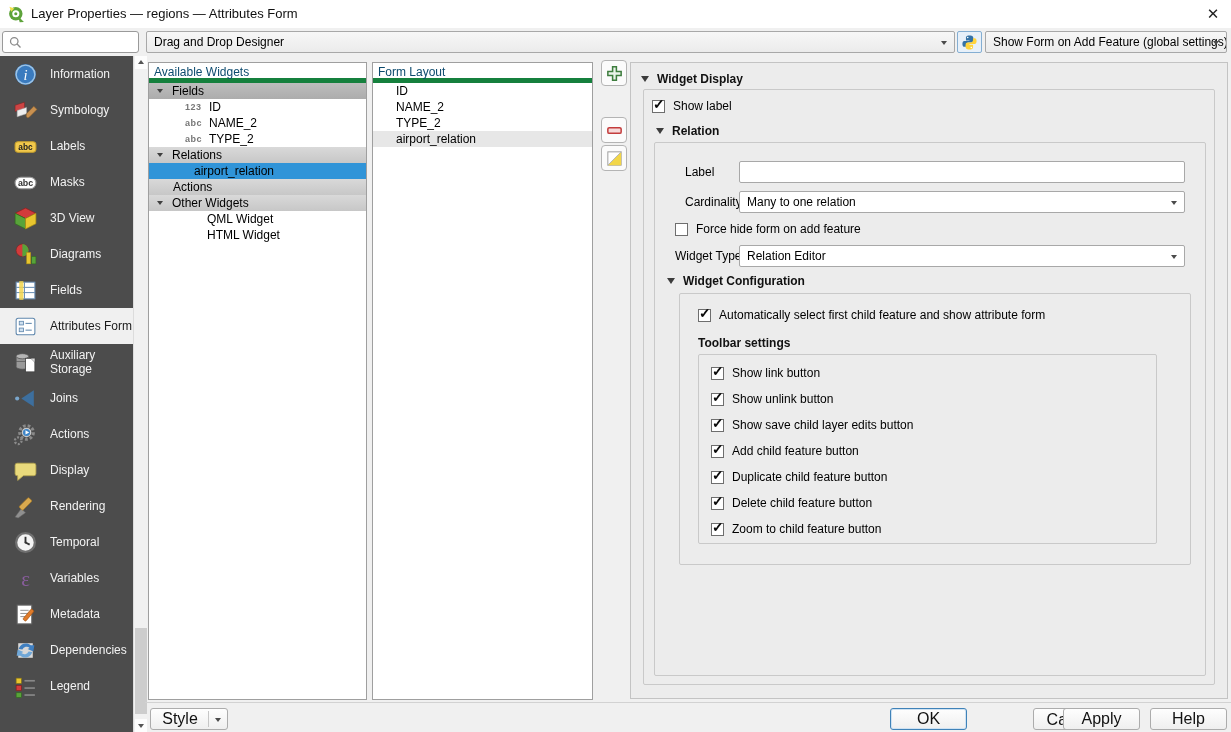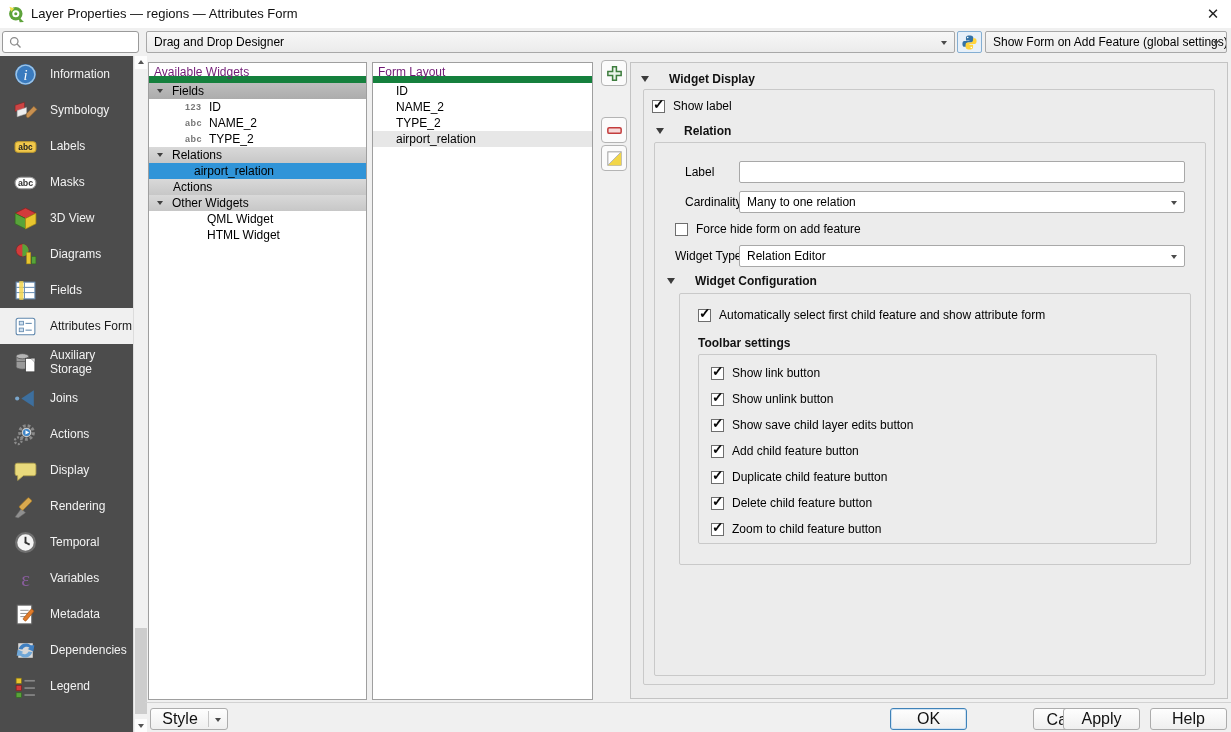--- a/index.html
+++ b/index.html
@@ -34,41 +34,41 @@
   .side-item.selected { background:#f0f0f0; color:#1a1a1a; }
   .side-scroll { position:absolute; left:133px; top:56px; width:14px; height:676px; background:#f1f1f1; border-left:1px solid #dcdcdc; }
   .scroll-btn { position:absolute; left:1px; width:12px; height:13px; background:#fdfdfd; text-align:center; }
   .scroll-btn .tri-up { margin:4px auto 0; width:0; height:0; border-left:3.5px solid transparent; border-right:3.5px solid transparent; border-bottom:4.5px solid #555; }
   .scroll-btn .tri-dn { margin:5px auto 0; width:0; height:0; border-left:3.5px solid transparent; border-right:3.5px solid transparent; border-top:4.5px solid #555; }
   .scroll-thumb { position:absolute; left:1px; top:572px; width:12px; height:86px; background:#cdcdcd; }
   
   .panel { position:absolute; top:62px; height:638px; background:#fff; border:1px solid #9f9f9f; }
   .panel-available { left:148px; width:219px; }
   .panel-formlayout { left:372px; width:221px; }
-  .panel-header { height:20px; line-height:19px; padding-left:5px; border-bottom:7px solid #15803d; background:#fff; color:#701a75; }
+  .panel-header { height:20px; line-height:19px; padding-left:5px; border-bottom:5px solid #15803d; background:#fff; color:#0c4a6e; }
   .tree { position:absolute; left:0; top:20px; right:0; }
   .trow { height:16px; display:flex; align-items:center; font-size:12px; white-space:nowrap; }
   .trow.cat { background:linear-gradient(#d9d9d9,#c7c7c7); }
   .trow.cat-dark { background:linear-gradient(#bdbdbd,#acacac); }
   .trow .texp { width:0; height:0; border-left:3.5px solid transparent; border-right:3.5px solid transparent; border-top:4.5px solid #3f3f3f; margin-left:8px; }
   .trow .cat-label { margin-left:9px; }
   .trow .cat-label.noarrow { margin-left:24px; }
   .trow .ficon { margin-left:36px; width:22px; font-size:9px; font-weight:bold; color:#767676; letter-spacing:0.5px; }
   .trow .flabel { margin-left:2px; }
   .trow.sel-blue { background:#3094d8; color:#000; }
   .trow.sel-blue .rlabel { margin-left:45px; }
   .trow .olabel { margin-left:58px; }
   .flist { position:absolute; left:0; top:20px; right:0; }
   .frow { height:16px; line-height:16px; padding-left:23px; }
   .frow.sel-gray { background:#e7e7e7; }
   
   .mini-btn { position:absolute; left:601px; width:26px; height:26px; background:#fbfbfb; border:1px solid #b4b4b4; border-radius:4px; display:flex; align-items:center; justify-content:center; }
   
   .rightpanel { position:absolute; left:630px; top:62px; width:598px; height:637px; background:#ececec; border:1px solid #c3c3c3; }
-  .sec-header { position:absolute; display:flex; align-items:center; gap:20px; font-weight:bold; color:#111; }
+  .sec-header { position:absolute; display:flex; align-items:center; gap:8px; font-weight:bold; color:#111; }
   .tri-down { width:0; height:0; border-left:4.5px solid transparent; border-right:4.5px solid transparent; border-top:6px solid #3c3c3c; }
   .groupbox { position:absolute; border:1px solid #c9c9c9; border-radius:2px; }
   .cb-row { position:absolute; display:flex; align-items:center; gap:8px; white-space:nowrap; }
   .cb { width:13px; height:13px; background:#fff; border:1px solid #6e6e6e; flex:0 0 13px; position:relative; }
   .cb .check-icon { position:absolute; left:0; top:-4px; font-size:14px; font-weight:bold; color:#0a0a0a; line-height:1; }
   .form-label { position:absolute; height:22px; line-height:22px; }
   .textfield { position:absolute; background:#fff; border:1px solid #a8a8a8; border-radius:2px; height:22px; }
   .bold-label { position:absolute; font-weight:bold; color:#111; }
   
   .tset-list { position:absolute; display:flex; flex-direction:column; gap:12px; }

